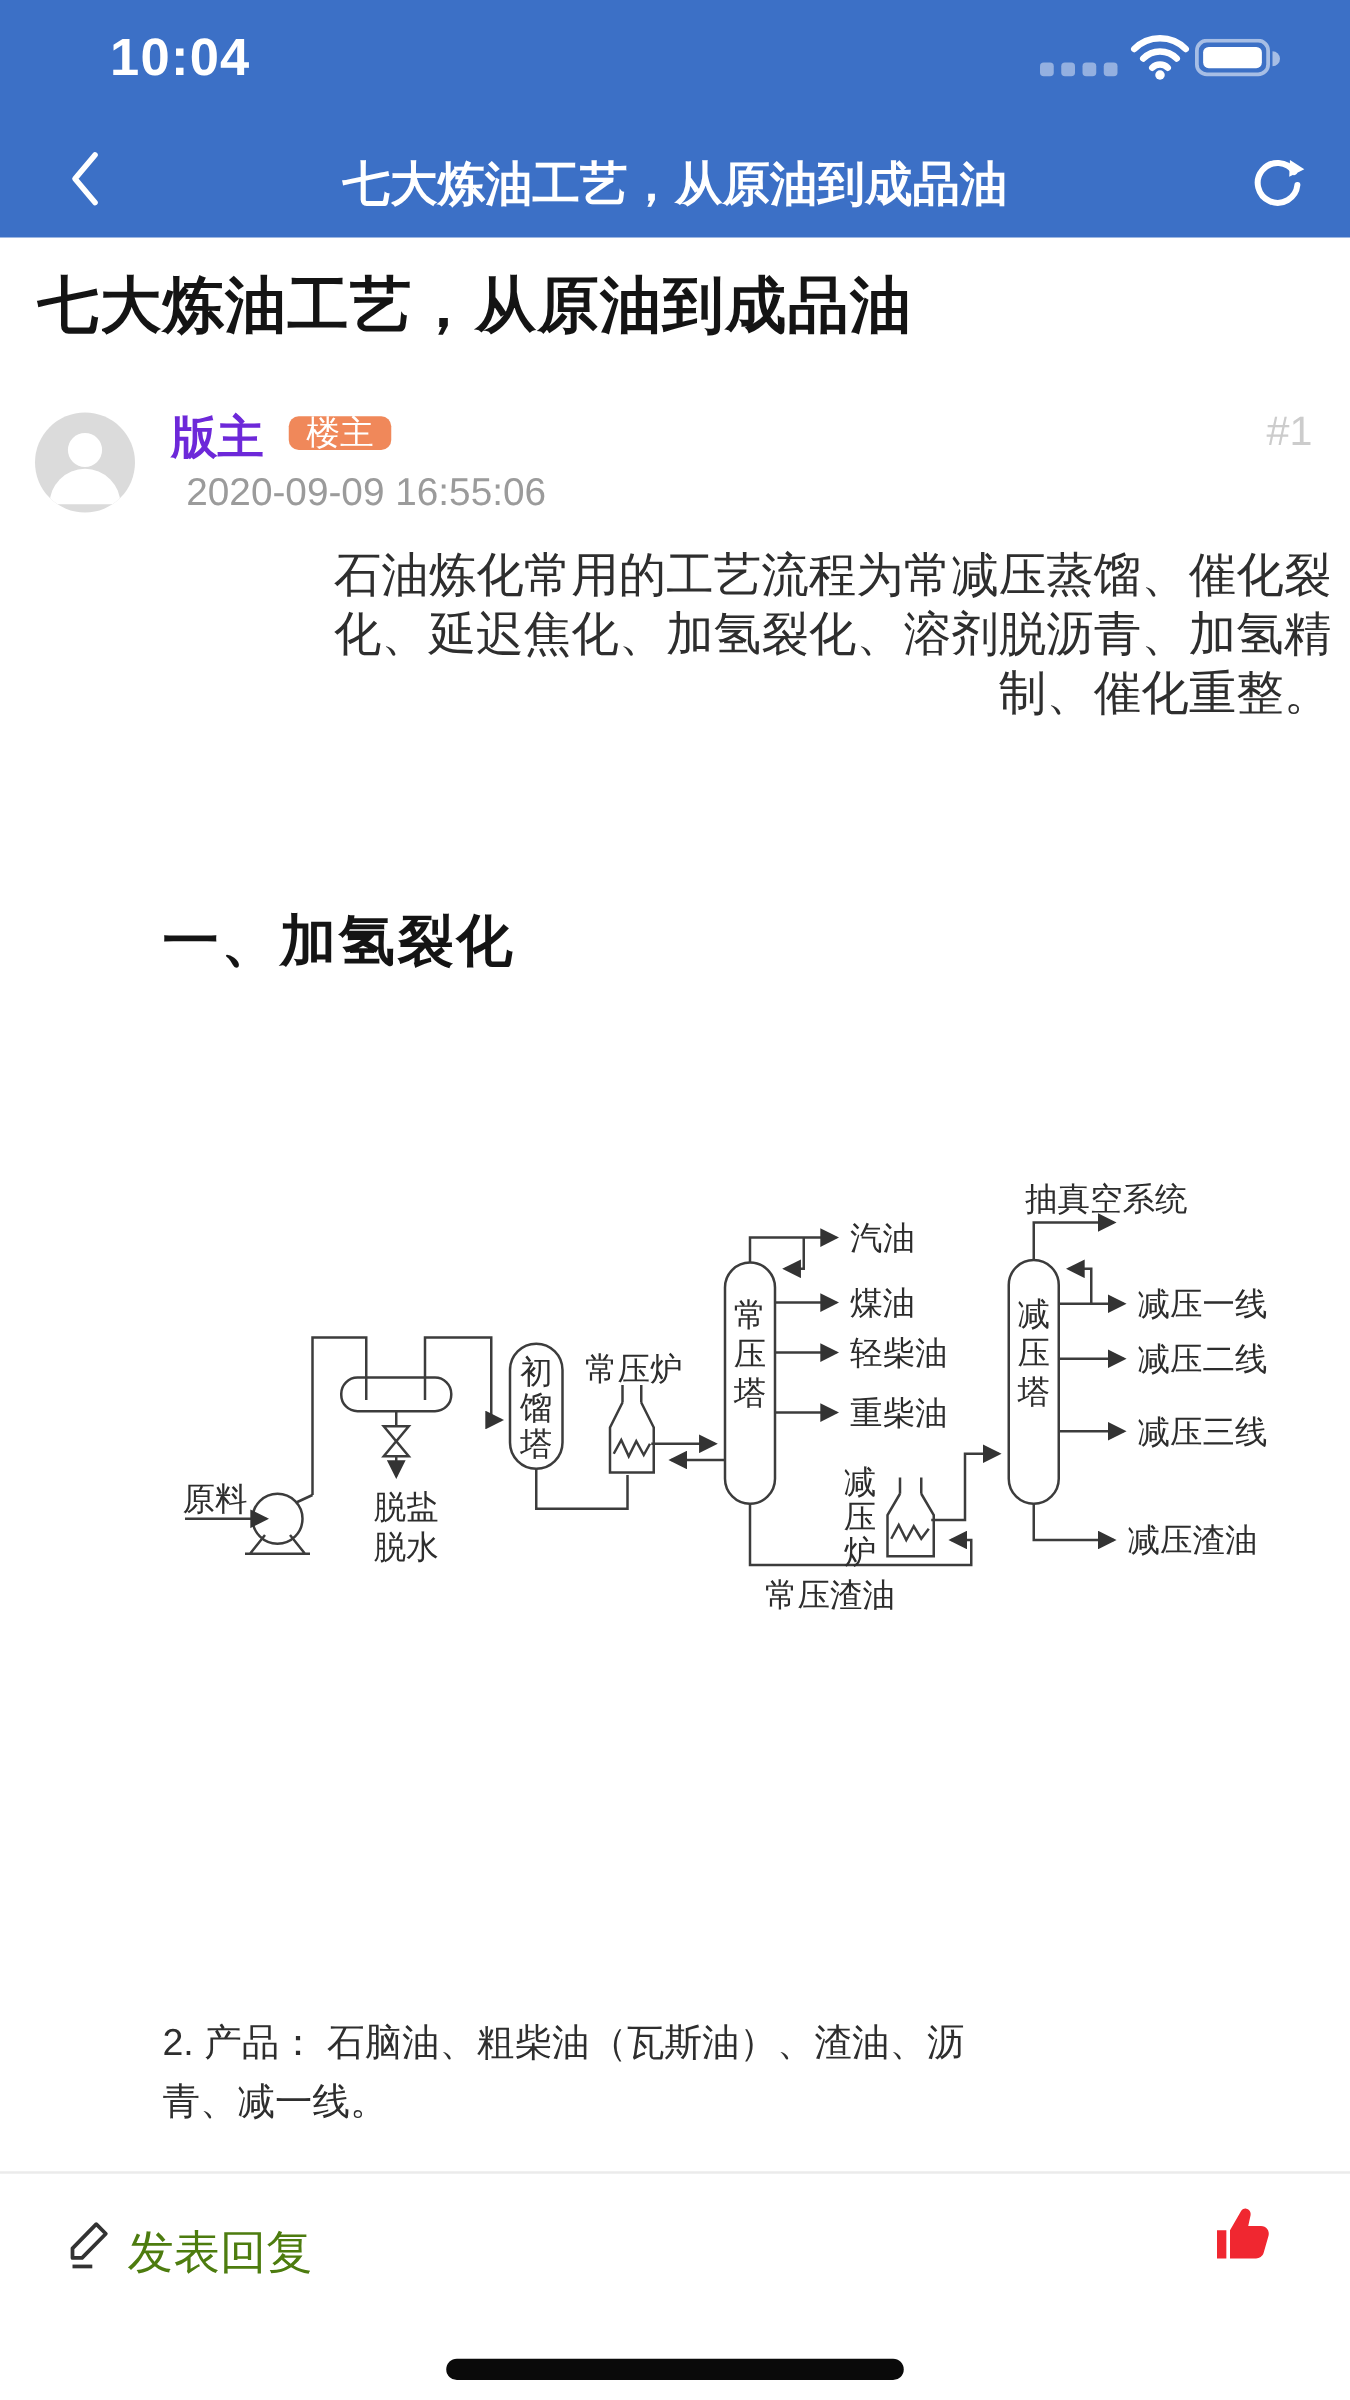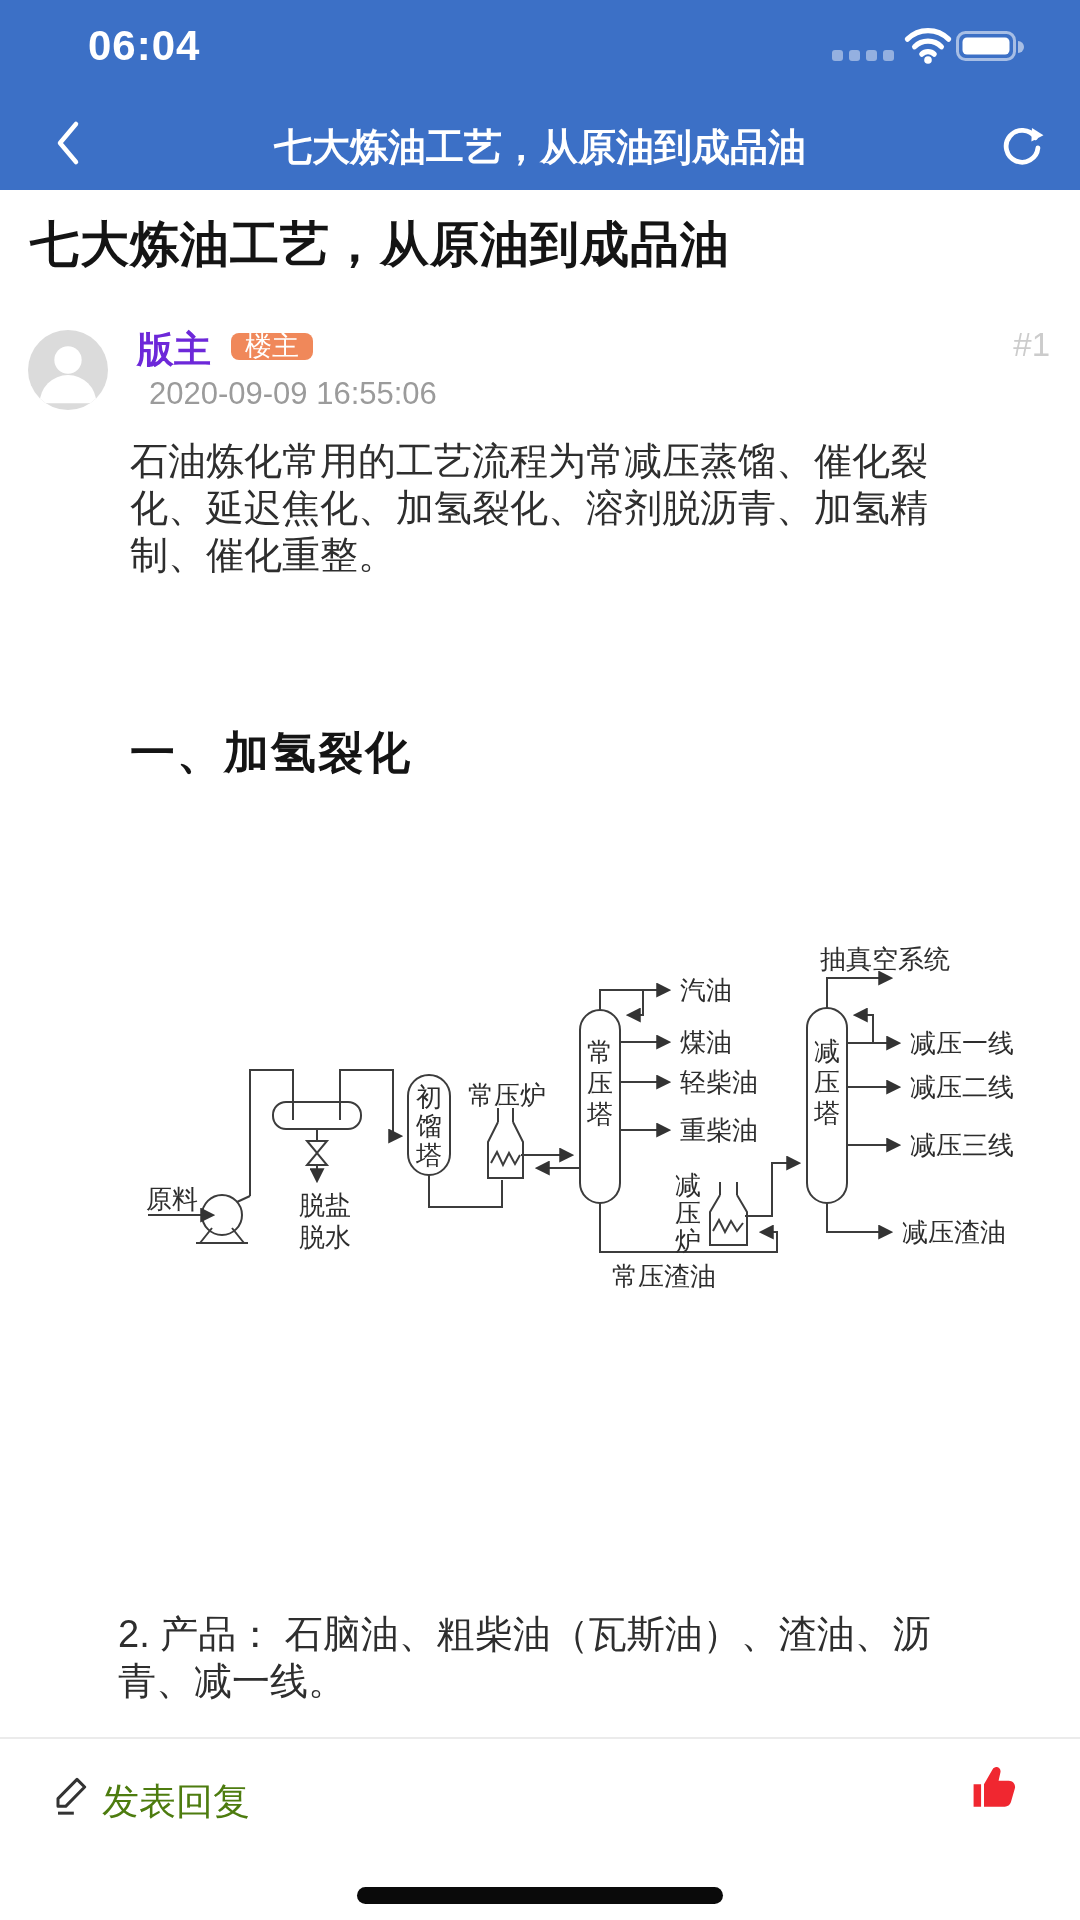--- a/index.html
+++ b/index.html
@@ -16,40 +16,40 @@
   .nav-title{position:absolute;left:120px;right:120px;top:122px;text-align:center;font-size:38px;font-weight:700;color:#fff;white-space:nowrap;overflow:hidden;}
   .refresh-btn{position:absolute;left:996px;top:122px;width:52px;height:52px;display:flex;align-items:center;justify-content:center;}
   
   .post-title{position:absolute;left:30px;top:212px;width:1020px;font-size:49px;font-weight:800;color:#141414;letter-spacing:1px;}
   .avatar{position:absolute;left:28px;top:330px;width:80px;height:80px;border-radius:50%;background:#DBDBDB;overflow:hidden;}
   .author{position:absolute;left:137px;top:325px;font-size:37px;font-weight:700;color:#6d28d9;}
   .badge{position:absolute;left:231px;top:333px;background:#F0885A;color:#fff;font-size:27px;line-height:27px;padding:0 14px;border-radius:8px;}
   .floor{position:absolute;right:30px;top:326px;font-size:33px;color:#CCCCCC;}
   .date{position:absolute;left:149px;top:376px;font-size:31px;color:#9B9B9B;}
   .preline{white-space:pre-line;}
-  .body-text{position:absolute;left:130px;top:438px;width:935px;font-size:38px;line-height:47px;color:#2E2E2E;}
+  .body-text{position:absolute;left:130px;top:438px;width:935px;font-size:38px;line-height:47px;color:#2E2E2E;text-align:right;}
   .section-heading{position:absolute;left:130px;top:723px;font-size:45px;font-weight:800;color:#141414;letter-spacing:2px;}
   .diagram{position:absolute;left:100px;top:930px;width:920px;height:400px;}
   .dg text{font-size:26px;fill:#2d2d2d;font-family:"Liberation Serif",serif;}
   .point1{position:absolute;left:130px;top:1430px;width:935px;font-size:38px;line-height:47px;color:#2E2E2E;}
-  .point2{position:absolute;left:118px;top:1611px;width:935px;font-size:38px;line-height:47px;color:#2E2E2E;}
+  .point2{position:absolute;left:130px;top:1611px;width:935px;font-size:30px;line-height:47px;color:#2E2E2E;}
   
   .reply-bar{position:absolute;left:0;top:1737px;width:1080px;height:183px;background:#fff;border-top:2px solid #EBEBEB;}
   .pencil{position:absolute;left:52px;top:33px;}
   .reply-placeholder{position:absolute;left:102px;top:38px;font-size:37px;color:#4d7c0f;}
   .like-btn{position:absolute;left:969px;top:24px;width:50px;height:50px;}
   .home-indicator{position:absolute;left:357px;top:1887px;width:366px;height:17px;border-radius:9px;background:#0A0A0A;}
 </style>
 </head>
 <body>
 
 <div class="screen">
 
   <div class="header">
-    <div class="time">06:04</div>
+    <div class="time">10:04</div>
     <div class="sig-dots">
         <span></span>
         <span></span>
         <span></span>
         <span></span>
       </div>
     <svg class="wifi" width="50" height="38" viewBox="0 0 25 19">
       <g fill="none" stroke="#fff" stroke-width="2.6" stroke-linecap="round">
         <path d="M2.2 6.6 a14.5 14.5 0 0 1 20.6 0"></path>
         <path d="M5.8 10.4 a9.4 9.4 0 0 1 13.4 0"></path>

